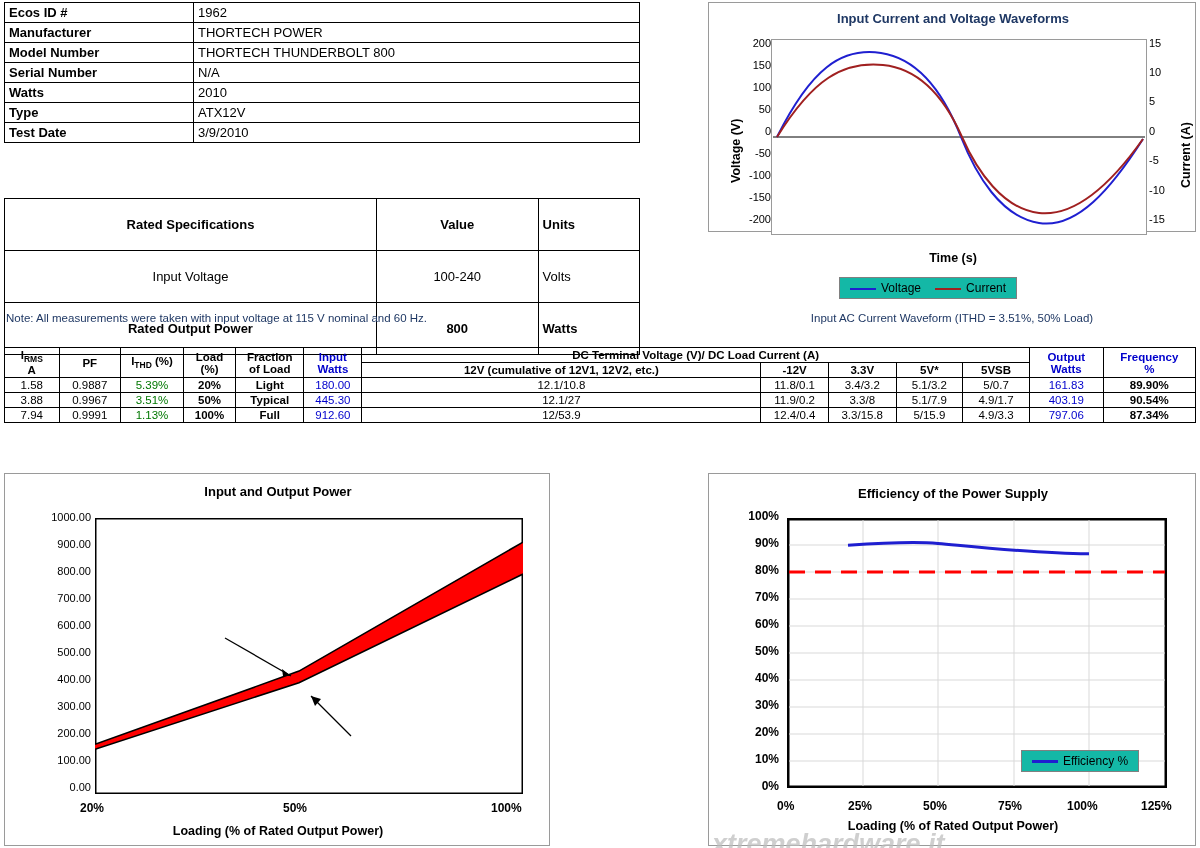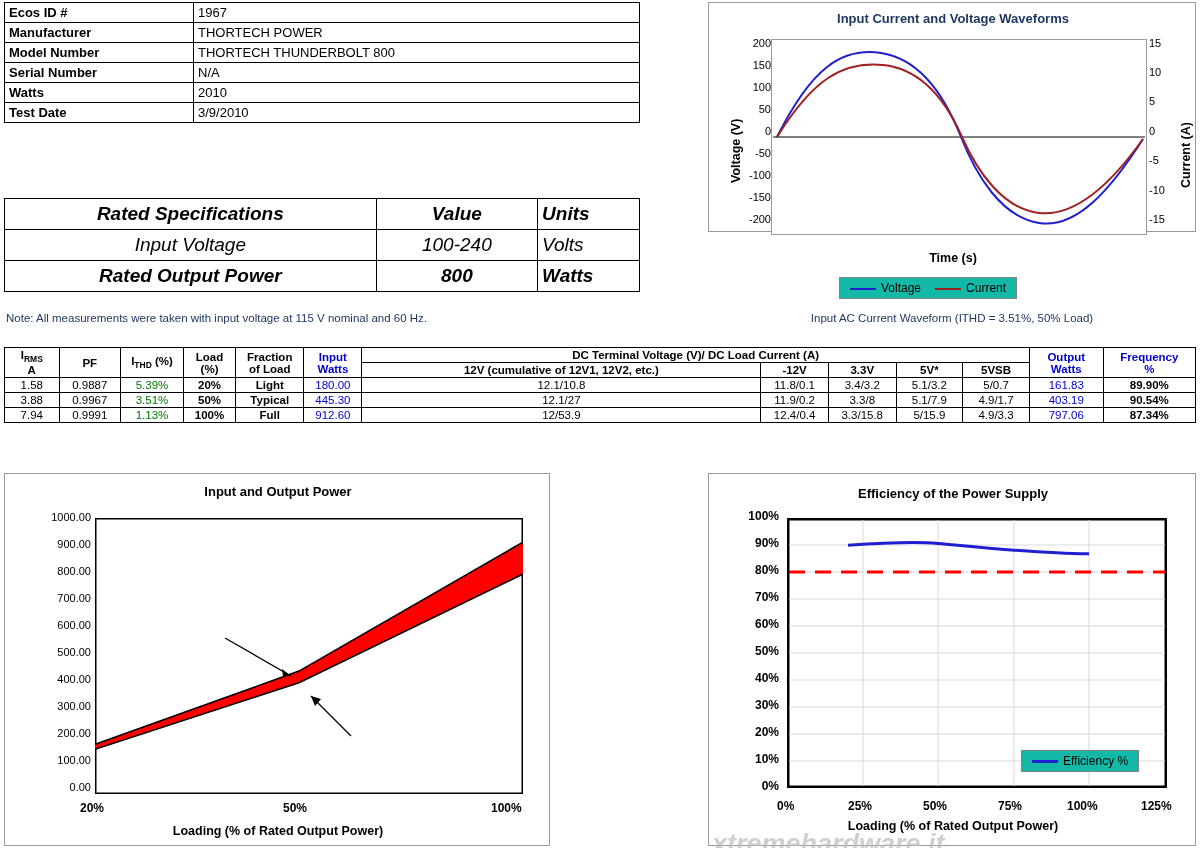--- a/index.html
+++ b/index.html
@@ -24,24 +24,23 @@
     vertical-align:middle;
   }
   #id-table td.k{width:180px;font-weight:bold;}
   #id-table td.v{font-weight:normal;}
 
   
   #spec-table{left:4px;top:198px;width:636px;border-collapse:collapse;}
   #spec-table td,#spec-table th{
     border:1px solid #000;
     height:19px;
-    font-size:19px;
-    padding:4px 4px;
+    font-size:13px;
+    padding:16px 4px;
     vertical-align:middle;
-    font-style:italic;
   }
   #spec-table th{font-weight:bold;text-align:center;}
   #spec-table td.name{text-align:center;width:380px;}
   #spec-table td.val{text-align:center;width:160px;}
   #spec-table td.unit{text-align:left;width:96px;}
   #spec-table tr.bold td{font-weight:bold;}
   #spec-note{
     left:6px;top:312px;font-size:11.5px;color:#1f3864;
   }
 
@@ -109,37 +108,41 @@
     margin-top:39px;
   }
 </style>
 </head>
 <body>
 
 <table class="abs" id="id-table">
   <tbody>
     <tr>
       <td class="k">Ecos ID #</td>
-      <td class="v">1967</td>
+      <td class="v">1962</td>
     </tr>
     <tr>
       <td class="k">Manufacturer</td>
       <td class="v">THORTECH POWER</td>
     </tr>
     <tr>
       <td class="k">Model Number</td>
       <td class="v">THORTECH THUNDERBOLT 800</td>
     </tr>
     <tr>
       <td class="k">Serial Number</td>
       <td class="v">N/A</td>
     </tr>
     <tr>
       <td class="k">Watts</td>
       <td class="v">2010</td>
+    </tr>
+    <tr>
+      <td class="k">Type</td>
+      <td class="v">ATX12V</td>
     </tr>
     <tr>
       <td class="k">Test Date</td>
       <td class="v">3/9/2010</td>
     </tr>
   </tbody>
 </table>
 
 <table class="abs" id="spec-table">
   <tbody>

